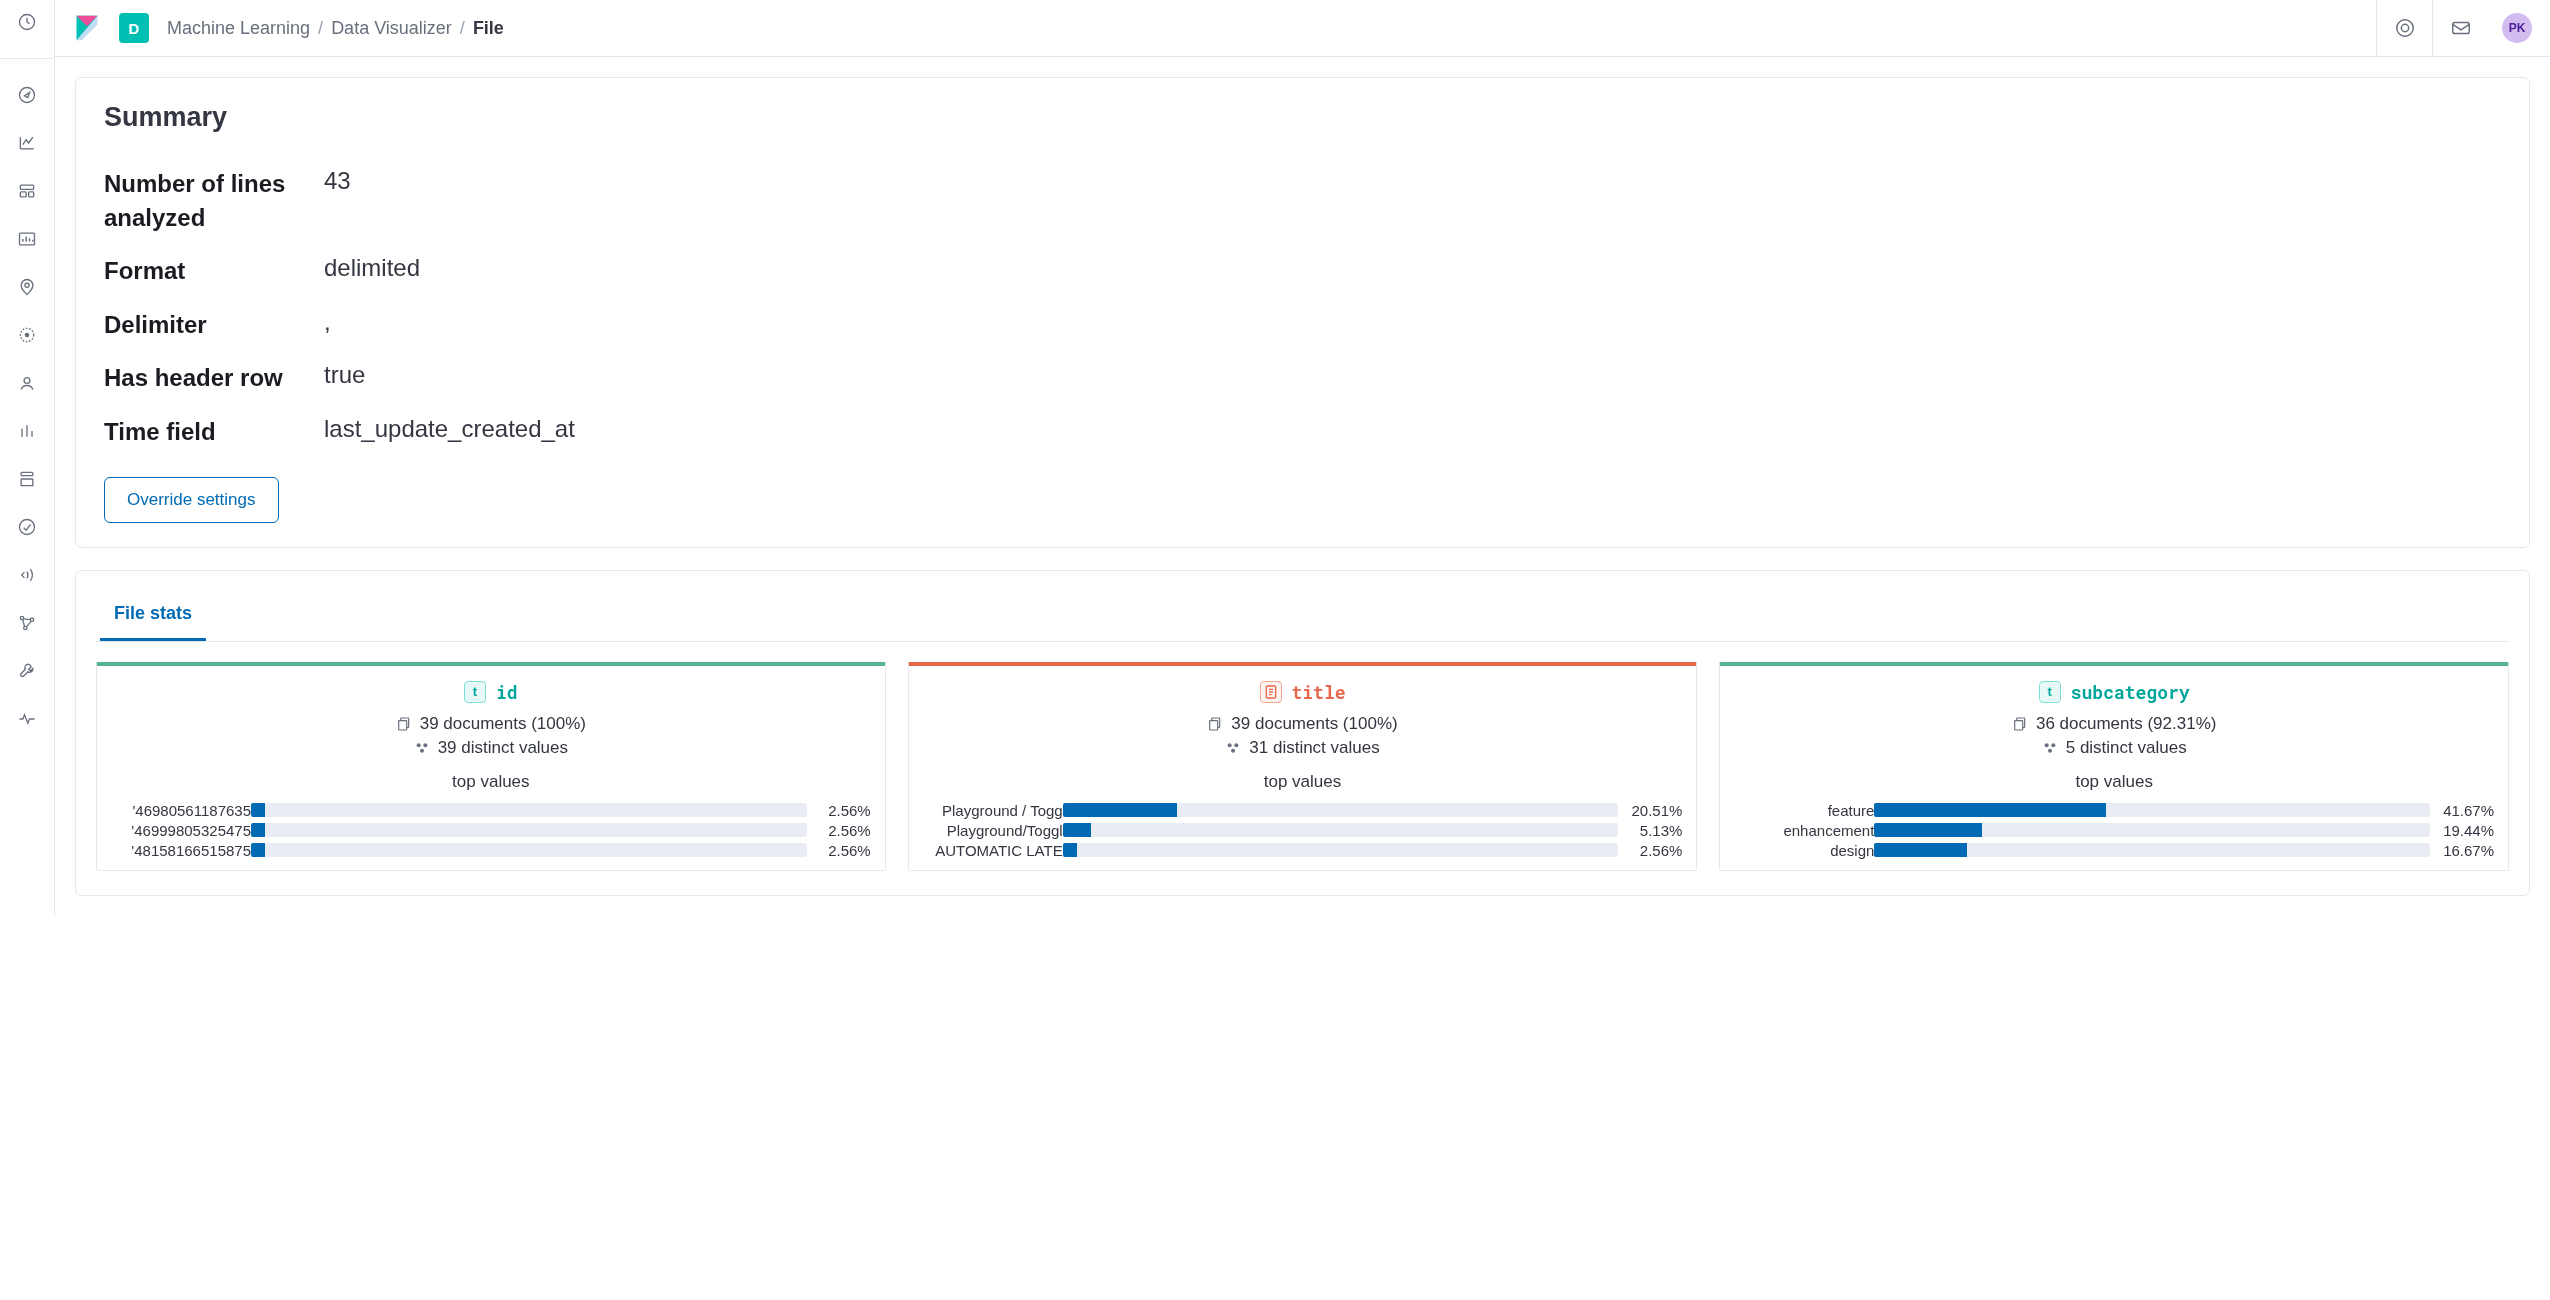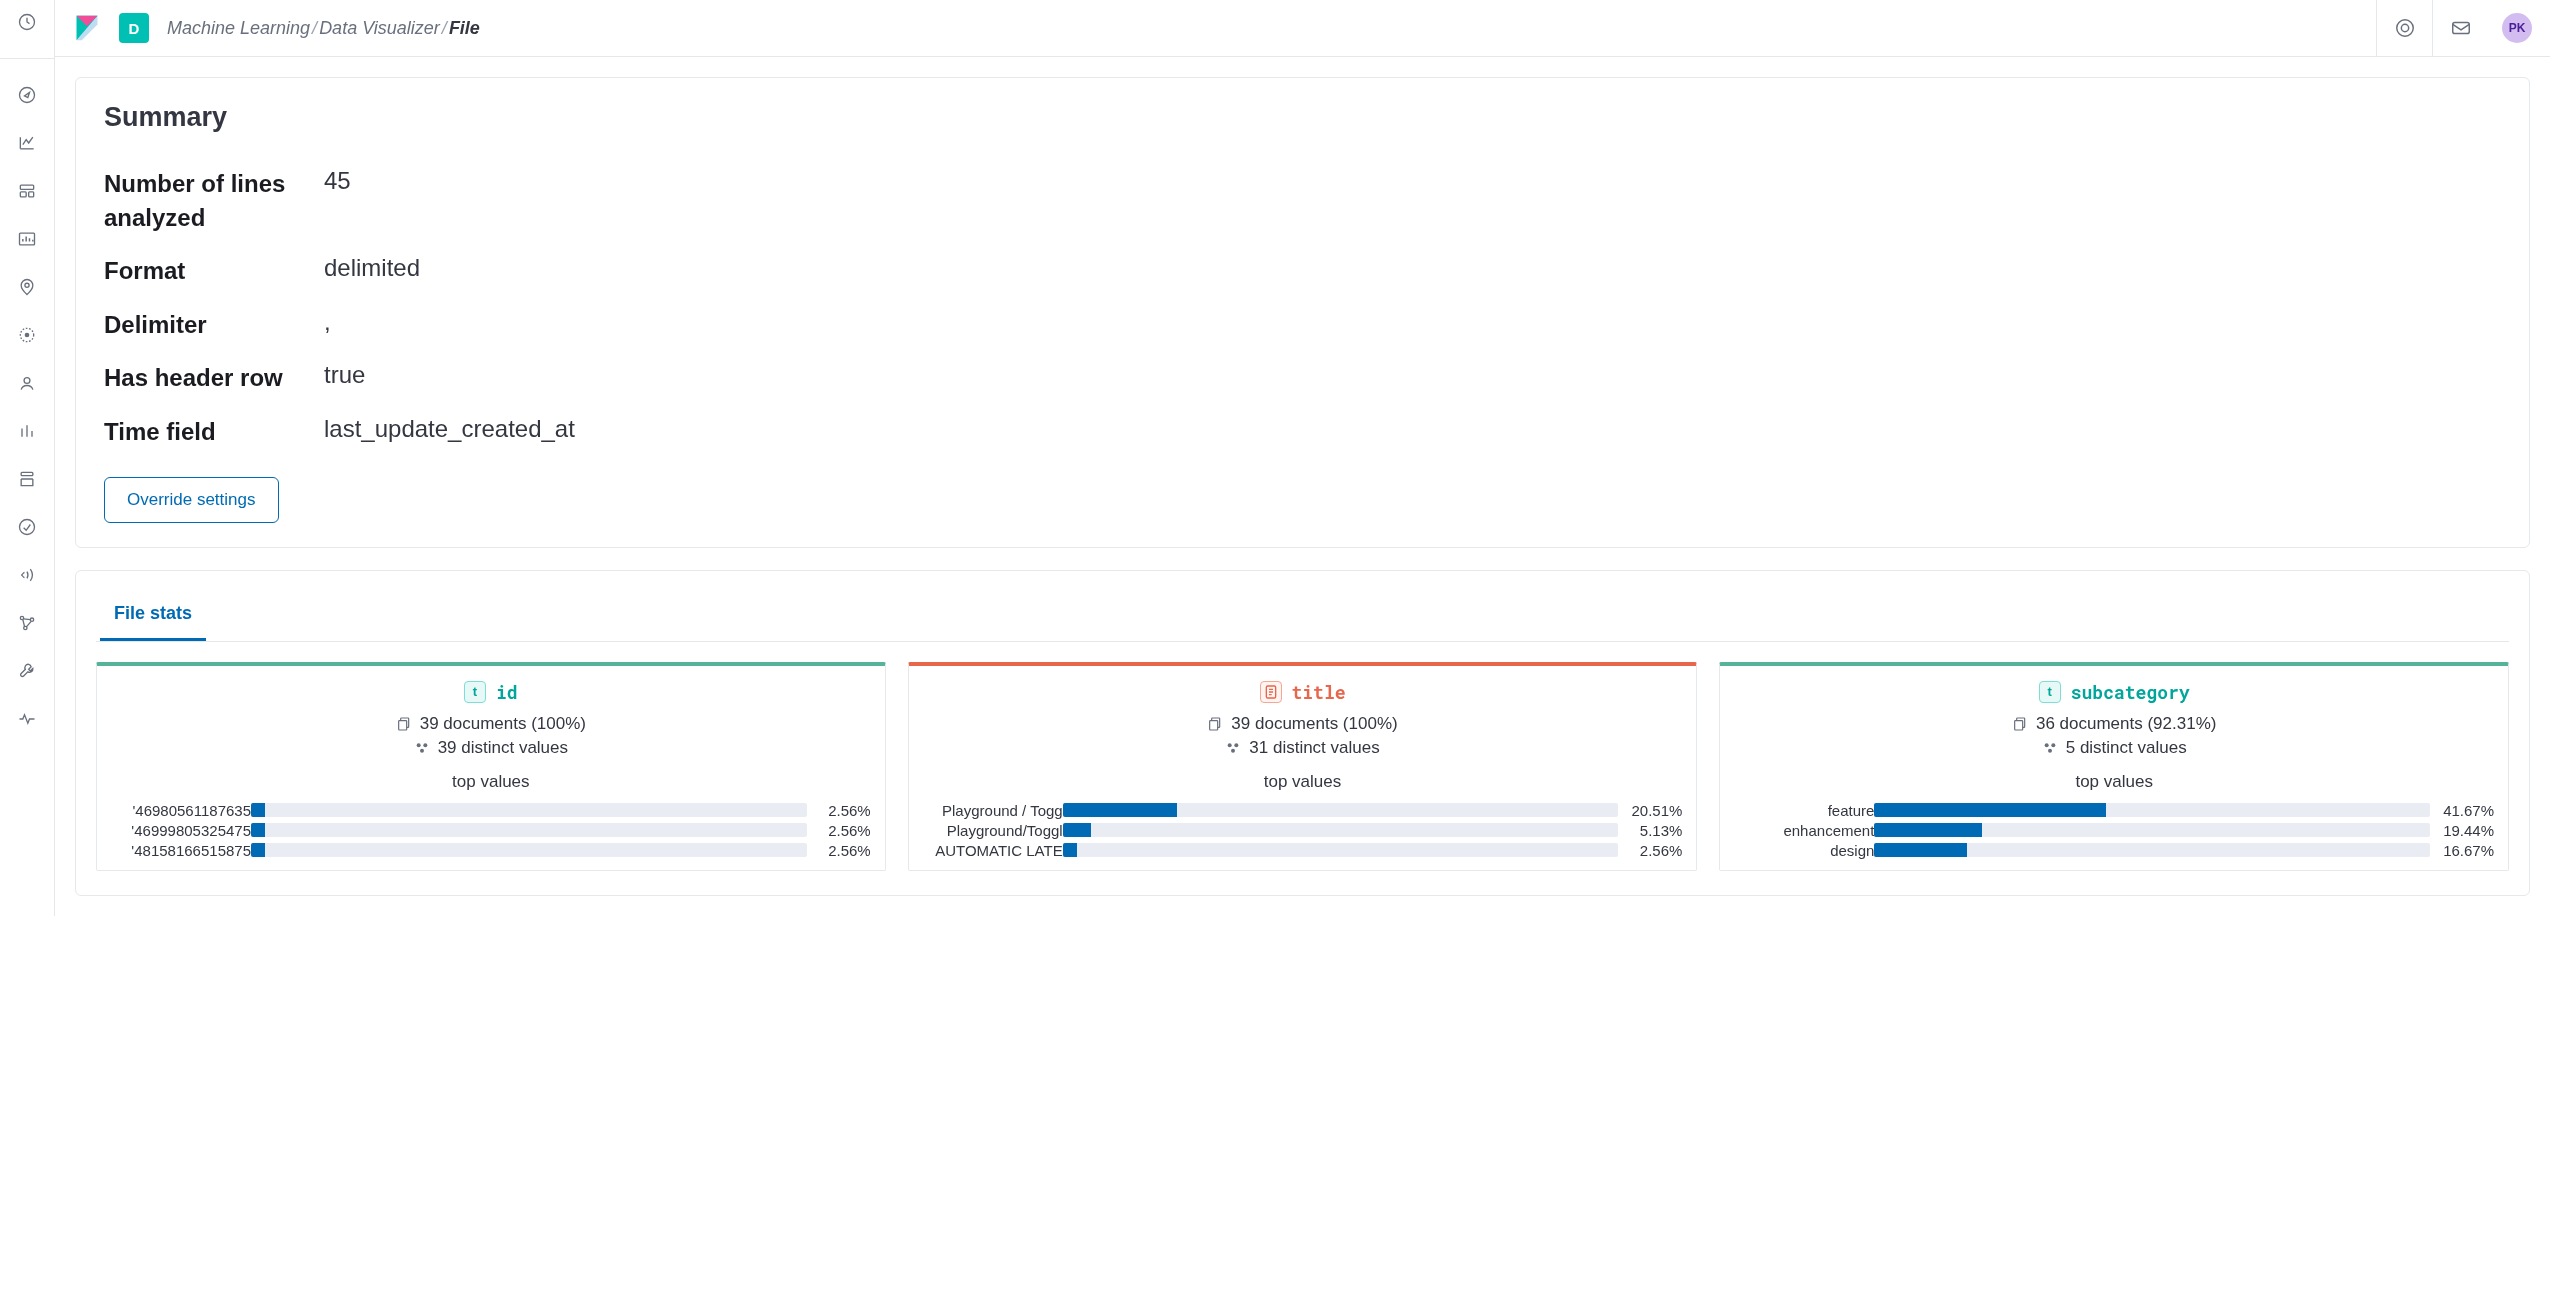--- a/index.html
+++ b/index.html
@@ -43,21 +43,21 @@
   align-items: center;
   gap: 18px;
 }
 .logo svg { width: 28px; height: 28px; display: block; }
 .app-letter {
   width: 30px; height: 30px; border-radius: 4px;
   background: #00bfb3; color: #fff; font-weight: 700;
   display: flex; align-items: center; justify-content: center;
   font-size: 15px;
 }
-.breadcrumb { display: flex; align-items: center; gap: 2px; font-size: 18px; color: #69707d; font-style: italic; }
+.breadcrumb { display: flex; align-items: center; gap: 8px; font-size: 18px; color: #69707d; }
 .breadcrumb .sep { color: #98a2b3; }
 .breadcrumb .current { color: #343741; font-weight: 600; }
 .topbar-spacer { flex: 1; }
 .topbar-right { display: flex; align-items: center; gap: 0; }
 .topbar-right .icon-btn {
   width: 56px; height: 56px; display: flex; align-items: center; justify-content: center;
   color: #69707d; cursor: pointer; border-left: 1px solid #e5e7eb;
 }
 .avatar {
   width: 30px; height: 30px; border-radius: 50%; background: #d3bdf0;
@@ -249,21 +249,21 @@
         <div class="avatar">PK</div>
       </div>
     </div>
 
     <div class="content">
       <div class="panel">
         <h2>Summary</h2>
         <div id="summary-rows">
             <div class="summary-row">
               <div class="summary-label">Number of lines analyzed</div>
-              <div class="summary-value">45</div>
+              <div class="summary-value">43</div>
             </div>
             <div class="summary-row">
               <div class="summary-label">Format</div>
               <div class="summary-value">delimited</div>
             </div>
             <div class="summary-row">
               <div class="summary-label">Delimiter</div>
               <div class="summary-value">,</div>
             </div>
             <div class="summary-row">

